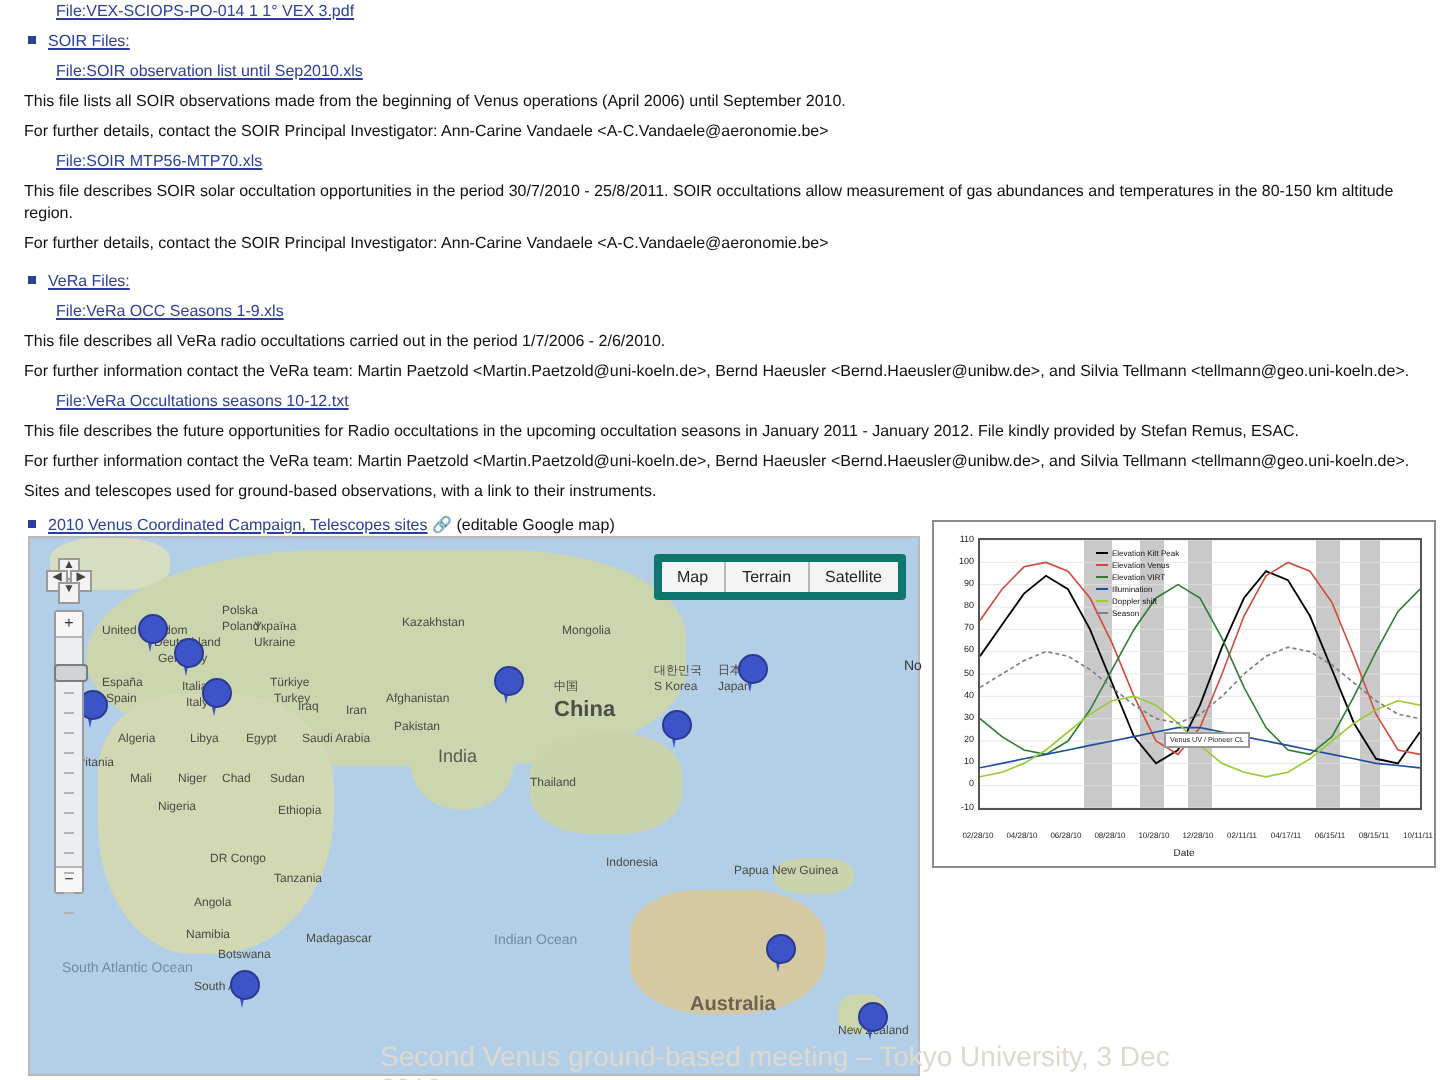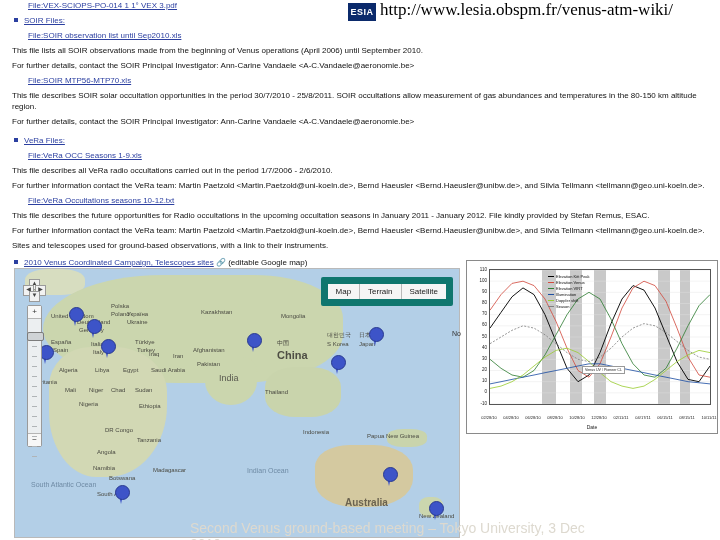--- a/index.html
+++ b/index.html
@@ -125,21 +125,21 @@
   }
   .zoomhandle{
     position:absolute;left:-1px;top:26px;width:15px;height:7px;background:#cfd3d6;
     border:1px solid #7c7c7c;border-radius:2px;
   }
   .ticks{position:absolute;left:4px;top:40px;width:5px;height:112px;}
   .tick{position:absolute;left:0;width:5px;height:1px;background:#b0b4b7;}
 
   .maptabs{
     position:absolute;right:6px;top:8px;height:15px;display:flex;
-    border:7px solid #0f766e;background:#701a75;border-radius:2px;overflow:hidden;
+    border:4px solid #0f766e;background:#701a75;border-radius:2px;overflow:hidden;
   }
   .maptab{
     padding:0 8px;font-size:8px;line-height:15px;color:#222;background:#f5f5f5;
     border-right:1px solid #b9b9b9;
   }
   .maptab:last-child{border-right:none;}
 
   .footer-note{
     position:absolute;left:190px;top:505px;width:420px;text-align:left;
     font-size:14px;color:#ddd9cf;margin-top:15px;
@@ -162,24 +162,20 @@
     position:absolute;left:92px;top:96px;font-size:3.6px;color:#222;
     border:1px solid #999;background:#fff;padding:1px 2px;
   }
   .noaxis{position:absolute;left:452px;top:330px;font-size:7px;color:#333;}
 </style>
 </head>
 <body>
 
 <div class="page">
 
-  <div class="banner">
-    <div class="banner-logo">ESIA</div>
-    <div class="banner-url">http://www.lesia.obspm.fr/venus-atm-wiki/</div>
-  </div>
 
   <div class="doc">
 
     <div class="line ind2">
       <a class="link u" href="#">File:VEX-SCIOPS-PO-014 1 1° VEX 3.pdf</a>
     </div>
 
     <div class="line bullet">
       <a class="link u" href="#">SOIR Files:</a>
     </div>

